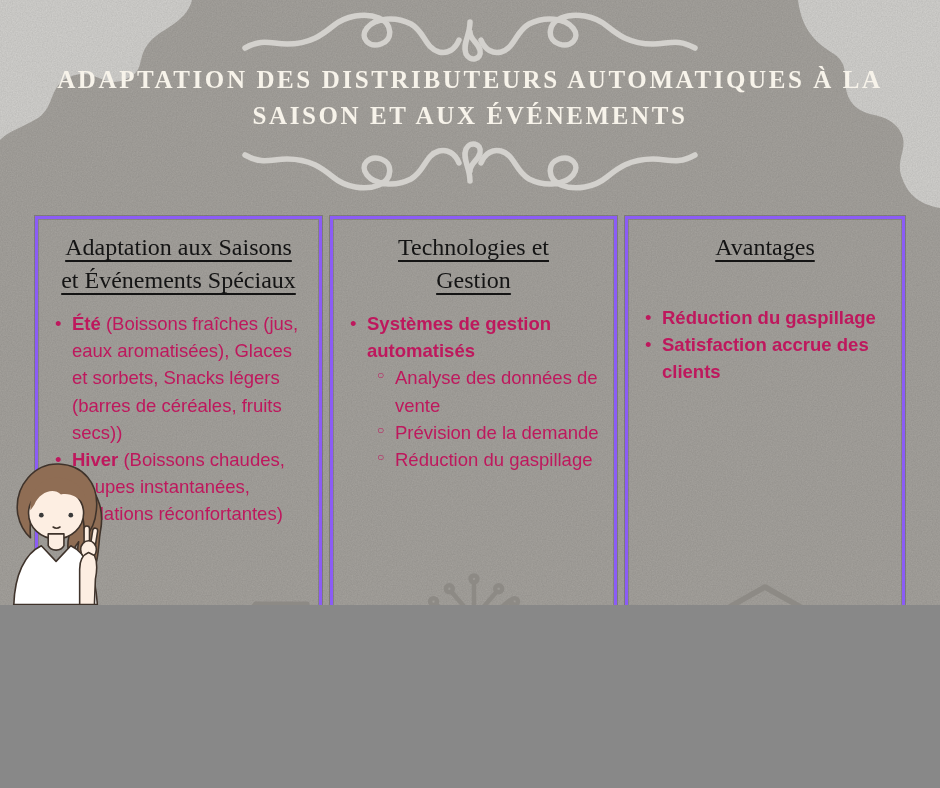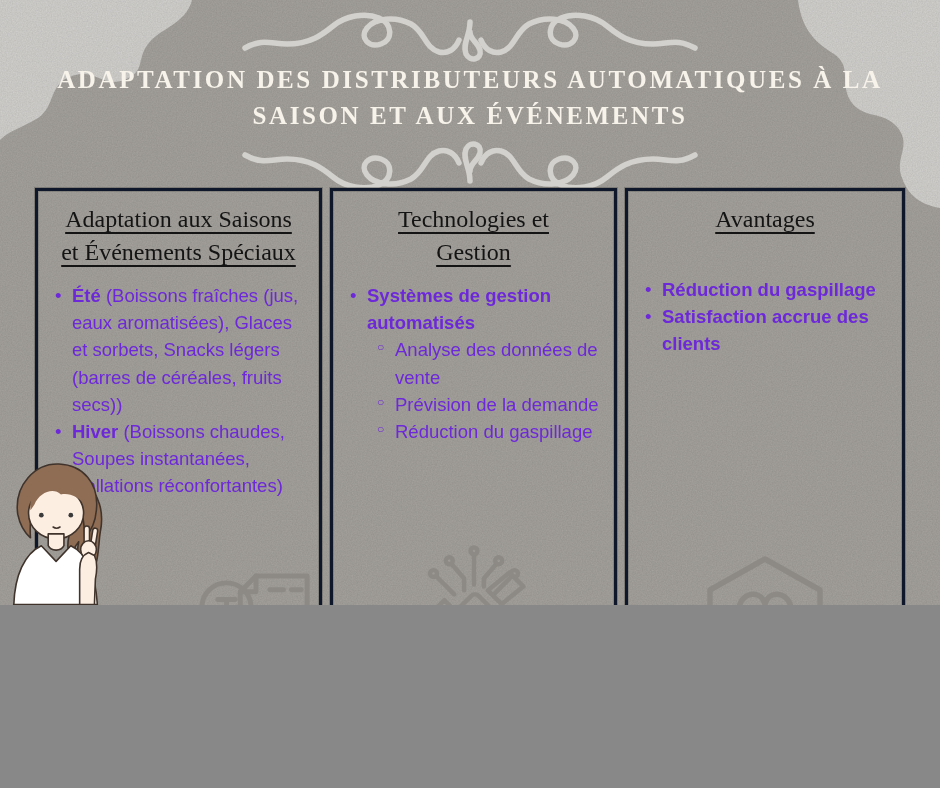--- a/index.html
+++ b/index.html
@@ -8,30 +8,30 @@
   .bg{position:absolute;left:0;top:0;}
   
   .flourish{position:absolute;left:50%;transform:translateX(-50%);}
   .f-top{top:4px;}
   .f-bottom{top:139px;transform:translateX(-50%) scaleY(-1);}
   .title{position:absolute;top:62px;left:0;right:0;text-align:center;
          font-family:"Liberation Serif",serif;font-weight:bold;color:#f7f3ea;
          font-size:25px;letter-spacing:2.6px;line-height:36px;}
   .title div{white-space:nowrap;}
   
-  .panel{position:absolute;top:188px;height:504px;border:3px solid #0f172a;
+  .panel{position:absolute;top:216px;height:504px;border:3px solid #8b5cf6;
          box-shadow:0 0 0 1px rgba(80,78,74,.40), inset 0 0 0 1px rgba(80,78,74,.30);}
   .p1{left:35px;width:281px;}
   .p2{left:330px;width:281px;}
   .p3{left:625px;width:274px;}
   h2.heading{margin:12px 6px 0;text-align:center;font-family:"Liberation Serif",serif;
              font-weight:400;font-size:24px;line-height:33px;color:#141414;}
   .heading .hline{text-decoration:underline;text-underline-offset:5px;text-decoration-thickness:1.5px;}
   ul.list{margin:13px 6px 0 14px;padding:0 4px 0 18px;list-style:none;
-          font-size:18.5px;line-height:1.47;color:#6d28d9;}
+          font-size:18.5px;line-height:1.47;color:#be185d;}
   ul.list>li{position:relative;padding-left:2px;}
   ul.list>li::before{content:"\2022";position:absolute;left:-15px;top:0;}
   ul.sublist{list-style:none;margin:0;padding:0 0 0 28px;font-weight:normal;}
   ul.sublist>li{position:relative;}
   ul.sublist>li::before{content:"\25CB";position:absolute;left:-18px;top:3px;font-size:12px;}
   .p3 ul.list{margin-top:40px;padding-right:12px;}
   
   .icon{position:absolute;}
   .icon-idea{right:4px;bottom:2px;}
   .icon-shake{left:50%;transform:translateX(-50%);bottom:0;}

